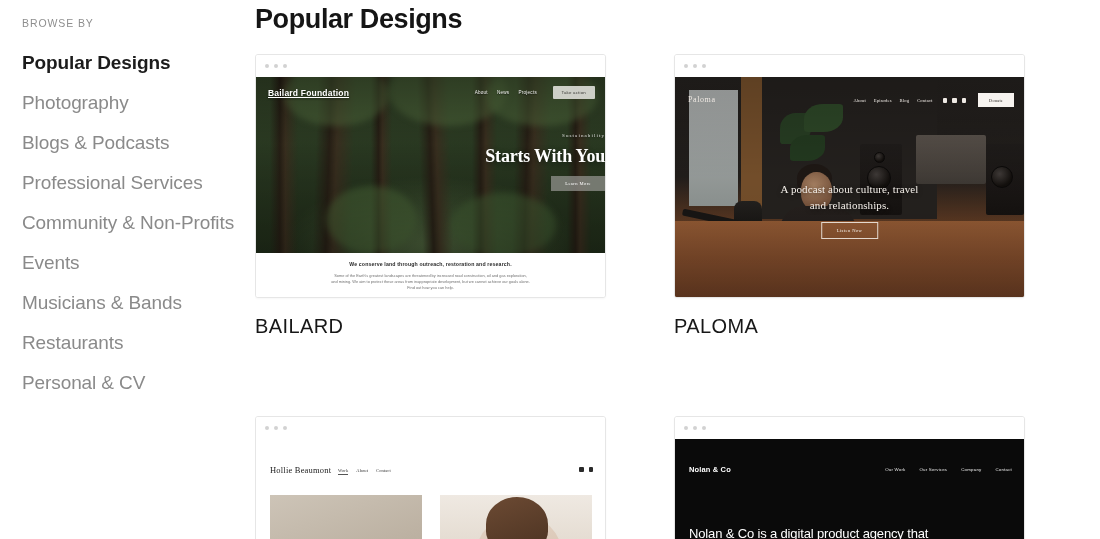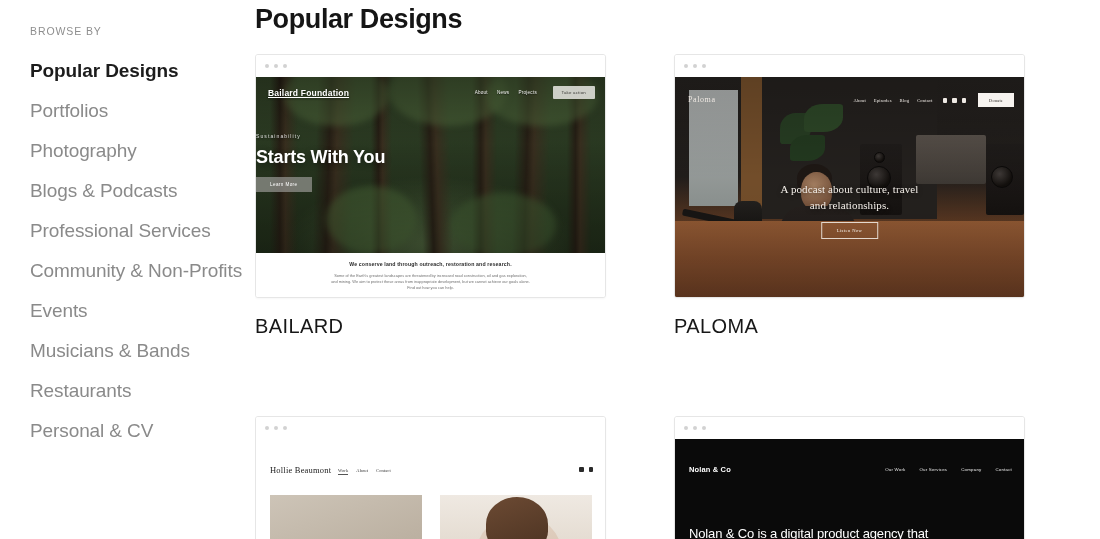--- a/index.html
+++ b/index.html
@@ -20,21 +20,21 @@
     width: 1100px;
     height: 539px;
     display: flex;
     background: #ffffff;
   }
 
   
   .sidebar {
     width: 255px;
     flex: 0 0 255px;
-    padding: 16px;
+    padding: 8px;
     box-sizing: border-box;
     background: #ffffff;
     position: relative;
   }
   .browse-by {
     font-size: 10.5px;
     letter-spacing: 0.9px;
     color: #8e8e8e;
     font-weight: 400;
     padding: 8px 0 0 14px;
@@ -168,21 +168,22 @@
     position: absolute; right: 10px; top: 9px;
     background: rgba(226,226,222,0.88);
     color: #3a3a36;
     font-size: 4.4px;
     padding: 4px 9px;
     letter-spacing: 0.2px;
     border-radius: 1px;
   }
   .b-center {
     position: absolute; left: 0; right: 0; top: 56px;
-    text-align: left;
+    text-align: right;
+    font-family: Liberation Serif, serif;
   }
   .b-eyebrow {
     color: rgba(255,255,255,0.85);
     font-size: 5px; letter-spacing: 1.1px;
     text-shadow: 0 1px 2px rgba(0,0,0,0.55);
   }
   .b-head {
     color: #ffffff;
     font-size: 18px;
     font-weight: bold;
@@ -389,21 +390,20 @@
 </style>
 </head>
 <body>
 
 <div class="page">
 
   <aside class="sidebar">
     <div class="browse-by">BROWSE BY</div>
     <ul class="nav-list">
       <li class="nav-item active">Popular Designs</li>
-      <li class="nav-item">Portfolios</li>
       <li class="nav-item">Photography</li>
       <li class="nav-item">Blogs &amp; Podcasts</li>
       <li class="nav-item">Professional Services</li>
       <li class="nav-item">Community &amp; Non-Profits</li>
       <li class="nav-item">Events</li>
       <li class="nav-item">Musicians &amp; Bands</li>
       <li class="nav-item">Restaurants</li>
       <li class="nav-item">Personal &amp; CV</li>
     </ul>
   </aside>

